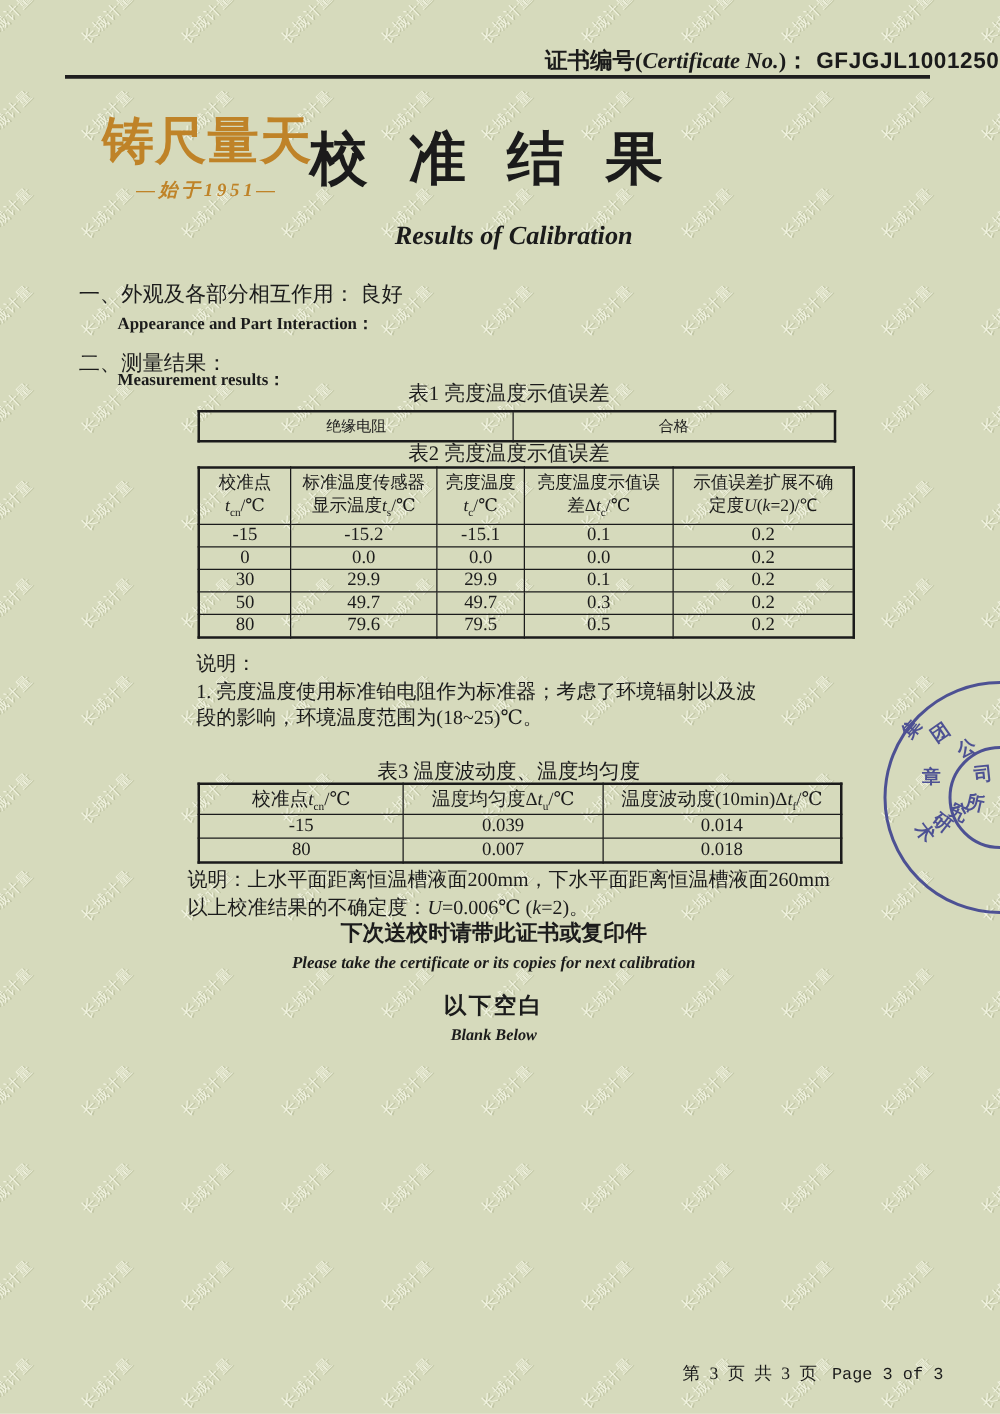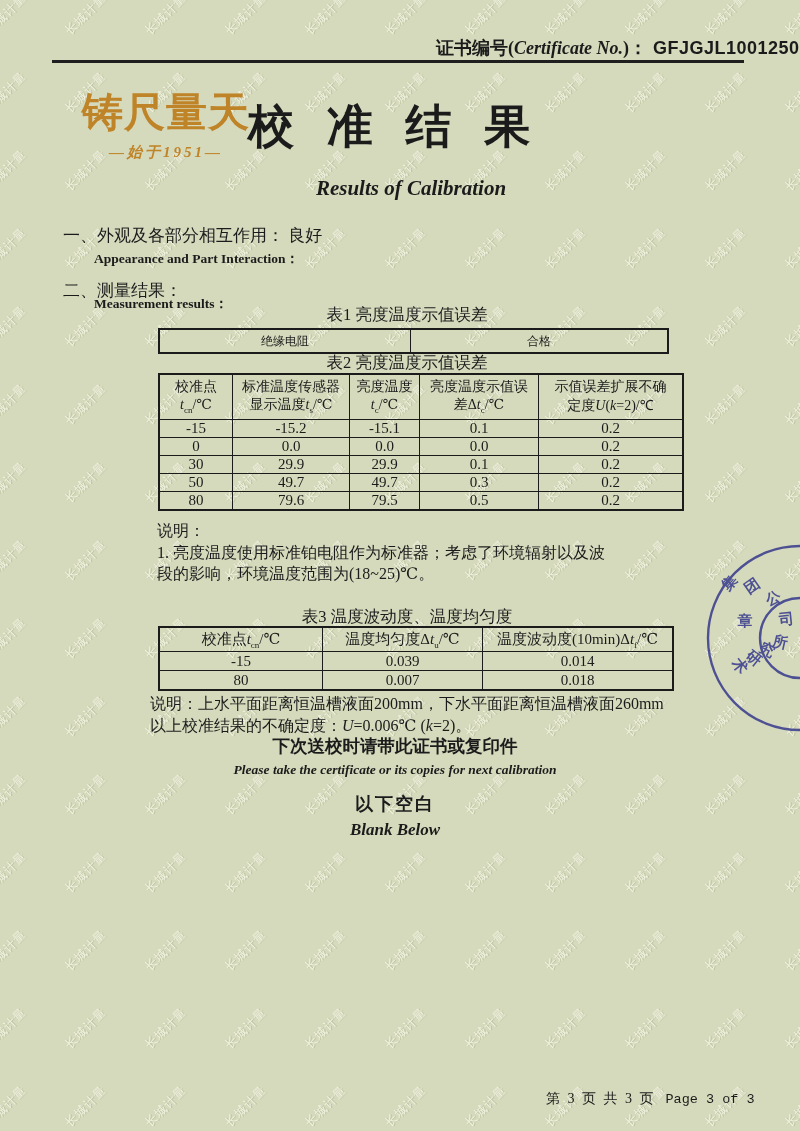--- a/index.html
+++ b/index.html
@@ -53,21 +53,21 @@
   #table2 td{height:17px;font-size:15px;}
   #table3 th{height:23px;font-size:15px;font-weight:normal;}
   #table3 td{height:18px;font-size:15px;}
   sub{font-size:9px;}
   
   .note-line{left:157px;font-size:16px;white-space:nowrap;}
   .center-line{left:5px;width:780px;text-align:center;white-space:nowrap;}
   .notice-zh{font-size:17.5px;font-weight:bold;}
   .notice-en{font-size:13.5px;font-style:italic;font-weight:bold;}
   .blank-zh{font-size:18px;font-weight:bold;letter-spacing:2px;}
-  .blank-en{font-size:17px;font-style:italic;font-weight:bold;}
+  .blank-en{font-size:13px;font-style:italic;font-weight:bold;}
   
   .footer{top:1090px;left:546px;font-size:14px;white-space:nowrap;}
   .footer-zh{letter-spacing:2px;}
   .footer-en{font-family:"Liberation Mono","DejaVu Sans Mono",monospace;font-size:13.5px;margin-left:10px;}
   
   .stamp{left:695px;top:550px;width:105px;height:180px;overflow:visible;opacity:.88;}
   .stamp text{font-family:"Liberation Sans",sans-serif;font-size:15px;font-weight:bold;}
 </style>
 </head>
 <body>

